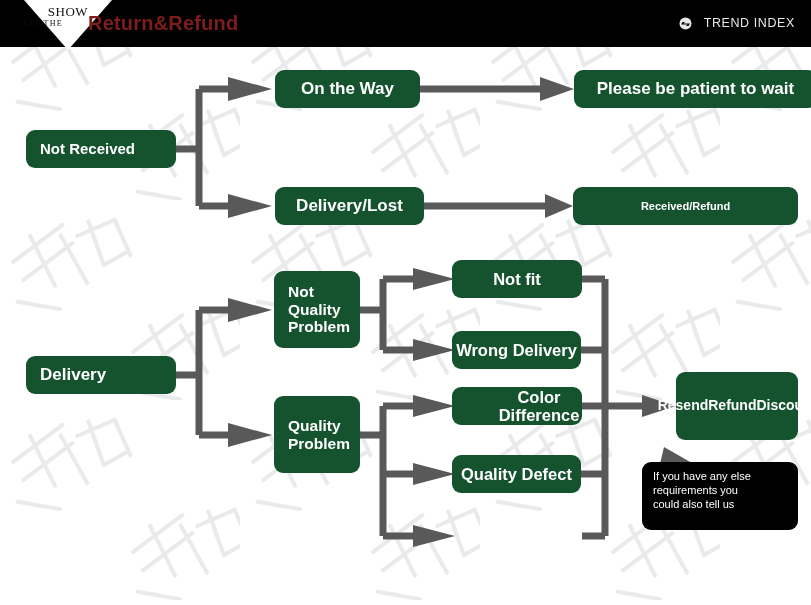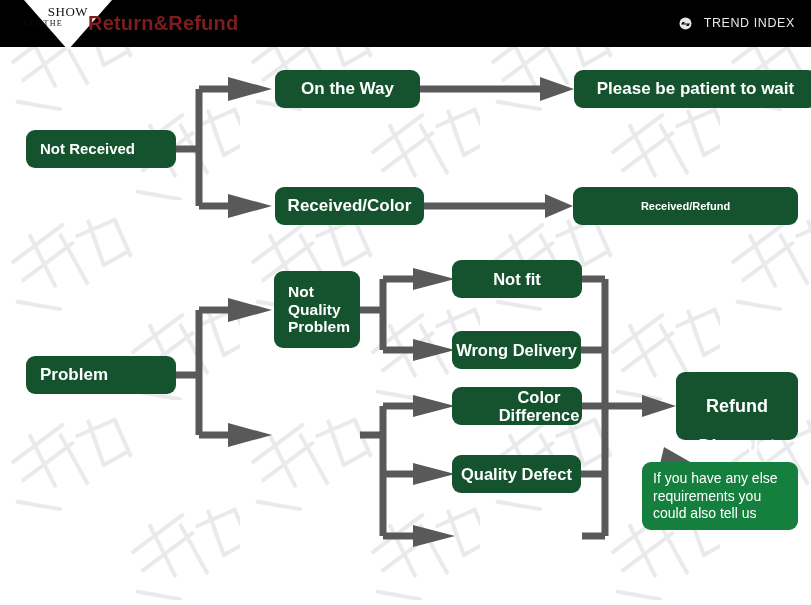--- a/index.html
+++ b/index.html
@@ -69,23 +69,23 @@
     font-weight:bold;
     line-height:1.12;
     z-index:4;
   }
   .node.center{justify-content:center;text-align:center;}
   .node.leftpad{padding-left:14px;}
 
   
   #callout{
     position:absolute;
-    background:#15803d;color:#fff;border-radius:9px;
+    background:#000000;color:#fff;border-radius:9px;
     padding:8px 10px 8px 11px;
-    font-size:14px;line-height:1.25;
+    font-size:11px;line-height:1.25;
     z-index:4;box-sizing:border-box;
   }
 </style>
 </head>
 <body>
 
 <svg id="watermark" viewBox="0 0 811 605" xmlns="http://www.w3.org/2000/svg">
   <defs>
     <g id="wm-glyph">
       <g stroke="#e9eaec" stroke-width="4" fill="none" stroke-linecap="round">
@@ -197,58 +197,61 @@
 
   <div class="node leftpad" style="left:26px;top:83px;width:150px;height:38px;font-size:15px;">
     <span>Not Received</span>
   </div>
 
   <div class="node center" style="left:275px;top:23px;width:145px;height:38px;font-size:17px;">
     <span>On the Way</span>
   </div>
 
   <div class="node center" style="left:275px;top:140px;width:149px;height:38px;font-size:17px;">
-    <span>Received/Color</span>
+    <span>Delivery/Lost</span>
   </div>
 
   <div class="node center" style="left:574px;top:23px;width:243px;height:38px;font-size:17px;">
     <span>Please be patient to wait</span>
   </div>
 
   <div class="node center" style="left:573px;top:140px;width:225px;height:38px;font-size:11px;">
     <span>Received/Refund</span>
   </div>
 
   <div class="node leftpad" style="left:26px;top:309px;width:150px;height:38px;font-size:17px;">
-    <span>Problem</span>
+    <span>Delivery</span>
   </div>
 
   <div class="node leftpad" style="left:274px;top:224px;width:86px;height:77px;font-size:15.5px;">
     <span>Not Quality Problem</span>
   </div>
 
+  <div class="node leftpad" style="left:274px;top:349px;width:86px;height:77px;font-size:15.5px;">
+    <span>Quality Problem</span>
+  </div>
 
   <div class="node center" style="left:452px;top:213px;width:130px;height:38px;font-size:16.5px;">
     <span>Not fit</span>
   </div>
 
   <div class="node center" style="left:452px;top:284px;width:129px;height:38px;font-size:16.5px;">
     <span>Wrong Delivery</span>
   </div>
 
   <div class="node center" style="left:452px;top:340px;width:130px;height:38px;font-size:16.5px;padding-left:44px;">
     <span>Color Difference</span>
   </div>
 
   <div class="node center" style="left:452px;top:408px;width:129px;height:38px;font-size:16.5px;">
     <span>Quality Defect</span>
   </div>
 
 
-  <div class="node center" style="left:676px;top:325px;width:122px;height:68px;font-size:18px;flex-direction:column;justify-content:center;gap:20px;">
+  <div class="node center" style="left:676px;top:325px;width:122px;height:68px;font-size:14px;flex-direction:row;justify-content:center;">
     <span>Resend</span>
     <span>Refund</span>
     <span>Discount</span>
   </div>
 
   <div id="callout" style="left:642px;top:415px;width:156px;height:68px;">
     <div>If you have any else</div>
     <div>requirements you</div>
     <div>could also tell us</div>
   </div>

